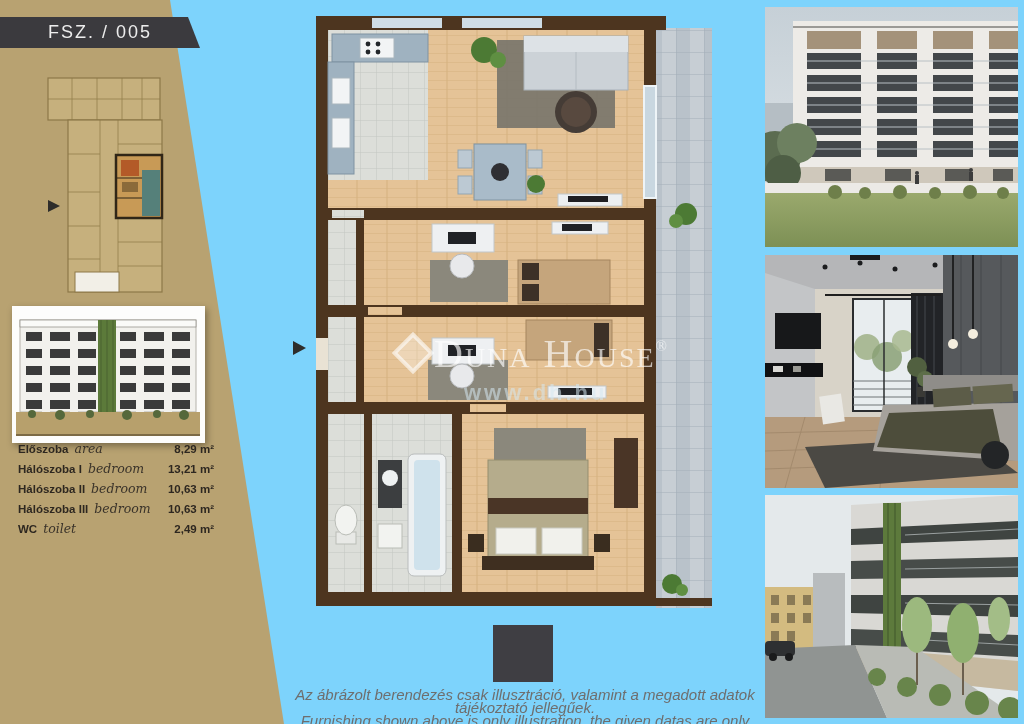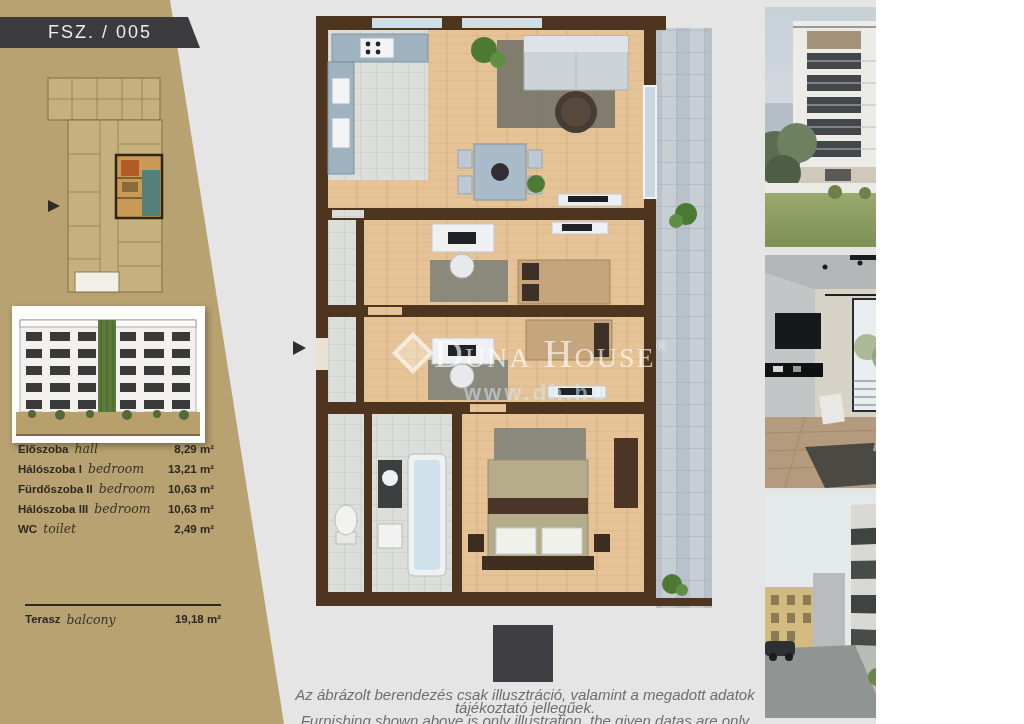--- a/index.html
+++ b/index.html
@@ -1,16 +1,16 @@
 <!DOCTYPE html>
 <html style="--sidebar: #b8a271; --header_box: #3b3a3e; --wall: #4d351f; --wood: #e5c397; --tile: #dcded9; --terrace_tile: #b9c2ca; --greenery: #4c7a34; --logo_square: #3f3e43;"><head>
 <meta charset="utf-8">
 <style>
   html,body{margin:0;padding:0;}
-  .page{position:relative;width:876px;height:724px;background:#e5e5e5;overflow:hidden;
+  .page{position:relative;width:1024px;height:724px;background:#7dd3fc;overflow:hidden;
         font-family:"Liberation Sans",sans-serif;}
   
   .sidebar{position:absolute;left:0;top:0;width:290px;height:724px;
            background:var(--sidebar,#b8a271);
            clip-path:polygon(0 0,170px 0,284px 724px,0 724px);}
   .unit-header{position:absolute;left:0;top:17px;width:200px;height:31px;
                background:var(--header_box,#3b3a3e);
                clip-path:polygon(0 0,188px 0,200px 100%,0 100%);
                color:#ededed;font-size:18px;letter-spacing:2px;
                display:flex;align-items:center;justify-content:center;
@@ -129,50 +129,45 @@
           <circle cx="145" cy="108" r="4"></circle>
           <circle cx="172" cy="109" r="5"></circle>
       </g>
       <line x1="4" y1="129" x2="188" y2="129" stroke="#7c6a45" stroke-width="2"></line>
     </svg>
   </div>
 
   <div class="room-table">
       <div class="trow">
         <span class="hu">Előszoba</span>
-        <span class="en">hall</span>
+        <span class="en">area</span>
         <span class="val">8,29 m²</span>
       </div>
       <div class="trow">
         <span class="hu">Hálószoba I</span>
         <span class="en">bedroom</span>
         <span class="val">13,21 m²</span>
       </div>
       <div class="trow">
-        <span class="hu">Fürdőszoba II</span>
+        <span class="hu">Hálószoba II</span>
         <span class="en">bedroom</span>
         <span class="val">10,63 m²</span>
       </div>
       <div class="trow">
         <span class="hu">Hálószoba III</span>
         <span class="en">bedroom</span>
         <span class="val">10,63 m²</span>
       </div>
       <div class="trow">
         <span class="hu">WC</span>
         <span class="en">toilet</span>
         <span class="val">2,49 m²</span>
       </div>
     </div>
   <div class="totals-table">
-      <div class="trow">
-        <span class="hu">Terasz</span>
-        <span class="en">balcony</span>
-        <span class="val">19,18 m²</span>
-      </div>
     </div>
 
   <div class="arrow" style="left:293px;top:341px;"></div>
 
   <svg class="floorplan" width="400" height="604" viewBox="0 0 400 604">
     <defs>
       <pattern id="wood" width="30" height="9" patternUnits="userSpaceOnUse">
         <rect width="30" height="9" fill="var(--wood,#e5c397)"></rect>
         <line x1="0" y1="0" x2="30" y2="0" stroke="#d6b280" stroke-width="1"></line>
         <line x1="15" y1="0" x2="15" y2="9" stroke="#d6b280" stroke-width="1"></line>

